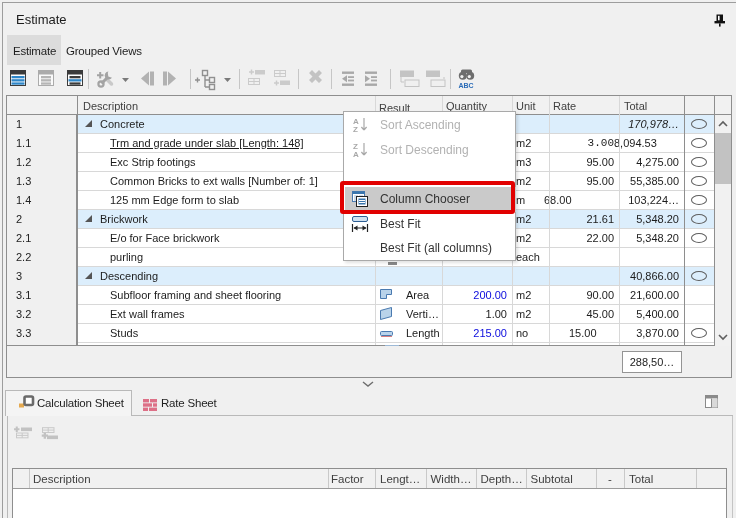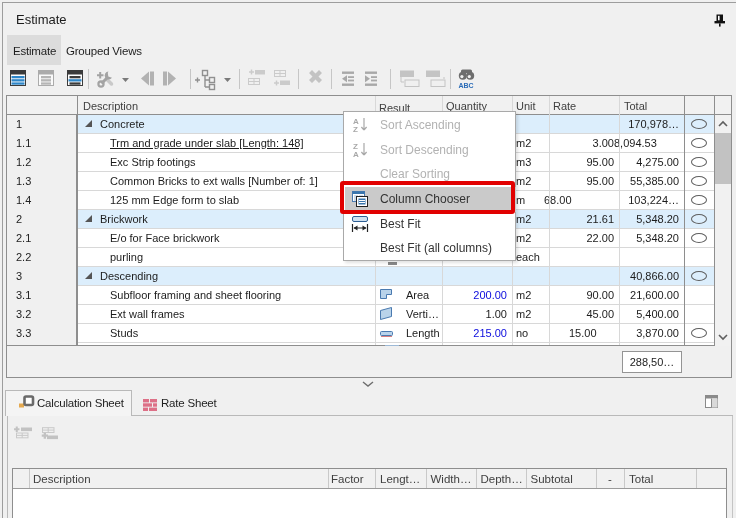--- a/index.html
+++ b/index.html
@@ -142,27 +142,27 @@
   <div class="abs hdrtxt" style="left:372px;top:6px;">Result</div>
   <div class="abs hdrtxt" style="left:439px;top:4px;">Quantity</div>
   <div class="abs hdrtxt" style="left:509px;top:4px;">Unit</div>
   <div class="abs hdrtxt" style="left:546px;top:4px;">Rate</div>
   <div class="abs hdrtxt" style="left:617px;top:4px;">Total</div>
 
   <div id="rows">
       <div class="abs row grow" style="top:19px;">
         <div class="abs" style="left:8px;top:5px;width:0;height:0;border-left:7px solid transparent;border-bottom:7px solid #555;"></div>
         <div class="abs celltxt" style="left:23px;top:3px;">Concrete</div>
-        <div class="abs celltxt" style="left:537px;top:3px;width:65px;text-align:right;">170,978…</div>
+        <div class="abs celltxt" style="left:537px;top:3px;width:65px;text-align:right;font-style:italic;">170,978…</div>
         <div class="abs ell"></div>
       </div>
       <div class="abs row" style="top:38px;">
         <div class="abs celltxt" style="left:33px;top:3px;text-decoration:underline;">Trm and grade under slab [Length: 148]</div>
         <div class="abs celltxt" style="left:439px;top:3px;">m2</div>
-        <div class="abs celltxt" style="left:467px;top:3px;width:70px;text-align:right;">3.00</div>
+        <div class="abs celltxt" style="left:467px;top:3px;width:70px;text-align:right;font-family:Liberation Mono, monospace;">3.00</div>
         <div class="abs celltxt" style="left:537px;top:3px;width:65px;text-align:left;">8,094.53</div>
         <div class="abs ell"></div>
       </div>
       <div class="abs row" style="top:57px;padding-left:8px;">
         <div class="abs celltxt" style="left:33px;top:3px;">Exc Strip footings</div>
         <div class="abs celltxt" style="left:439px;top:3px;">m3</div>
         <div class="abs celltxt" style="left:467px;top:3px;width:70px;text-align:right;">95.00</div>
         <div class="abs celltxt" style="left:537px;top:3px;width:65px;text-align:right;">4,275.00</div>
         <div class="abs ell"></div>
       </div>
@@ -366,23 +366,20 @@
       </svg>
     </div>
     <div class="abs mi dis" style="top:25.66px;">
       <span>Sort Descending</span>
       <svg width="24" height="20" style="left:8px;top:3px;">
         <text x="0" y="8" font-size="8" font-weight="bold" fill="#a8a8a8" font-family="Liberation Sans">Z</text>
         <text x="0" y="16" font-size="8" font-weight="bold" fill="#a8a8a8" font-family="Liberation Sans">A</text>
         <path d="M11 2 v12 m0 0 l-2.6 -3 m2.6 3 l2.6 -3" stroke="#a8a8a8" stroke-width="1.2" fill="none"></path>
       </svg>
     </div>
-    <div class="abs mi dis" style="top:50.32px;">
-      <span>Clear Sorting</span>
-    </div>
     <div class="abs mi en" id="hl" style="top:74.98px;">
       <span>Column Chooser</span>
       <svg width="20" height="20" style="left:7px;top:3px;">
         <rect x="0.5" y="1.5" width="12" height="10" fill="#fff" stroke="#4a7ab0"></rect>
         <rect x="0.5" y="1.5" width="12" height="2.5" fill="#3a76ad"></rect>
         <path d="M2 6 h4 M2 8 h4 M2 10 h4 M7 6 h4 M7 8 h4" stroke="#9dbbd8" stroke-width="1"></path>
         <rect x="4.5" y="6.5" width="11" height="10" fill="#fff" stroke="#222"></rect>
         <rect x="6.5" y="8.5" width="7" height="6" fill="#3a76ad"></rect>
         <path d="M7 10.5 h6 M7 12.5 h6" stroke="#fff" stroke-width="1"></path>
       </svg>

